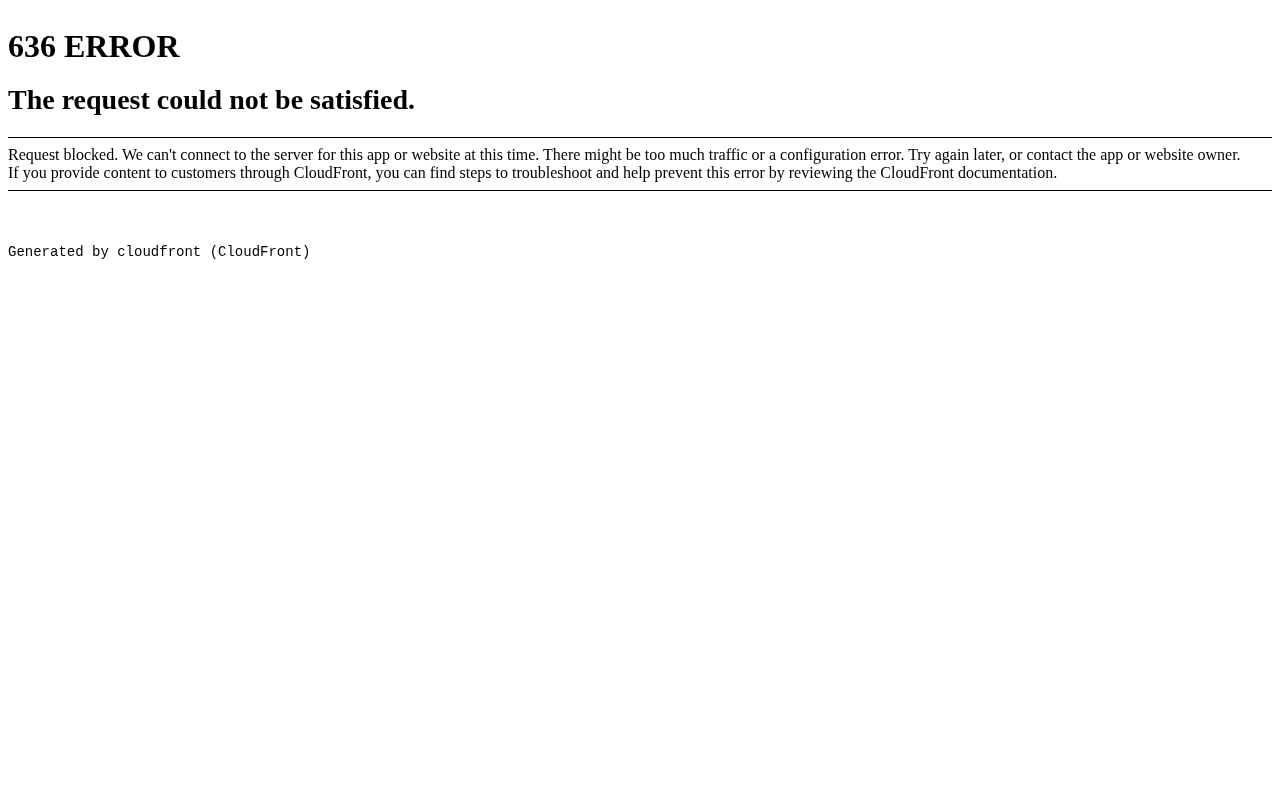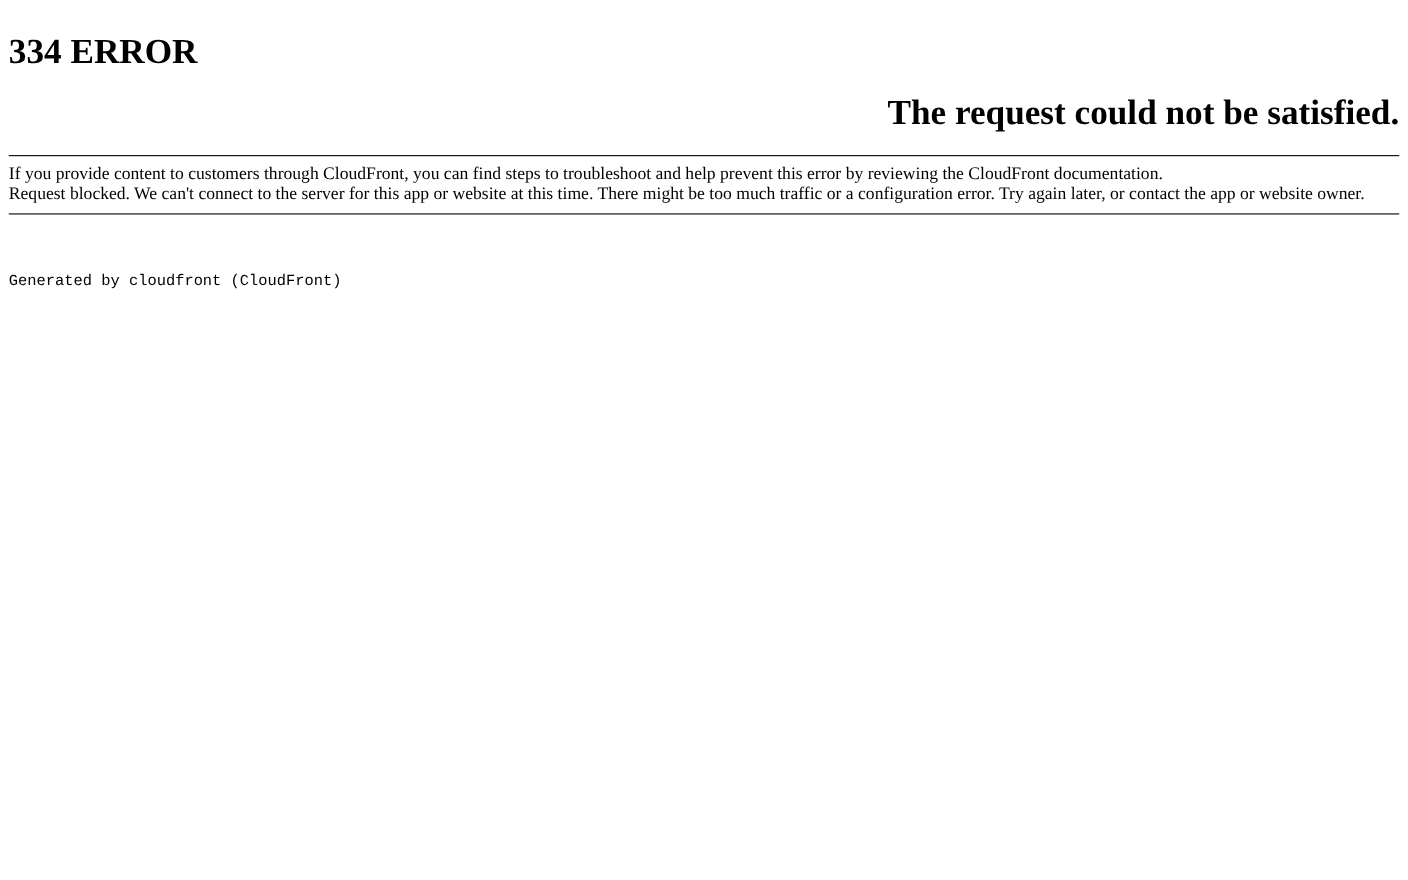--- a/index.html
+++ b/index.html
@@ -20,25 +20,24 @@
   }
   h1.error-title {
     font-family: "Liberation Serif", serif;
     font-size: 32px;
     font-weight: bold;
     margin: 21px 0 21px 0;
     line-height: 1.1;
   }
   h2.error-subtitle {
     font-family: "Liberation Serif", serif;
-    font-size: 32px;
+    font-size: 28px;
     font-weight: bold;
     margin: 21px 0 21px 0;
     line-height: 1.1;
-    text-align: right;
   }
   hr.divider {
     border: none;
     border-top: 1px solid #000000;
     height: 0;
     margin: 8px 0;
   }
   .message-block {
     font-family: "Liberation Serif", serif;
     font-size: 16px;
@@ -57,29 +56,29 @@
   }
   .generated-line {
     display: block;
   }
 </style>
 </head>
 <body>
 
 <div class="page">
 
-  <h1 class="error-title">334 ERROR</h1>
+  <h1 class="error-title">636 ERROR</h1>
 
   <h2 class="error-subtitle">The request could not be satisfied.</h2>
 
   <hr class="divider">
 
   <div class="message-block">
+    <span class="message-line">Request blocked. We can't connect to the server for this app or website at this time. There might be too much traffic or a configuration error. Try again later, or contact the app or website owner.</span>
     <span class="message-line">If you provide content to customers through CloudFront, you can find steps to troubleshoot and help prevent this error by reviewing the CloudFront documentation.</span>
-    <span class="message-line">Request blocked. We can't connect to the server for this app or website at this time. There might be too much traffic or a configuration error. Try again later, or contact the app or website owner.</span>
   </div>
 
   <hr class="divider">
 
   <div class="generated-block">
     <span class="generated-line">Generated by cloudfront (CloudFront)</span>
   </div>
 
 </div>
 

